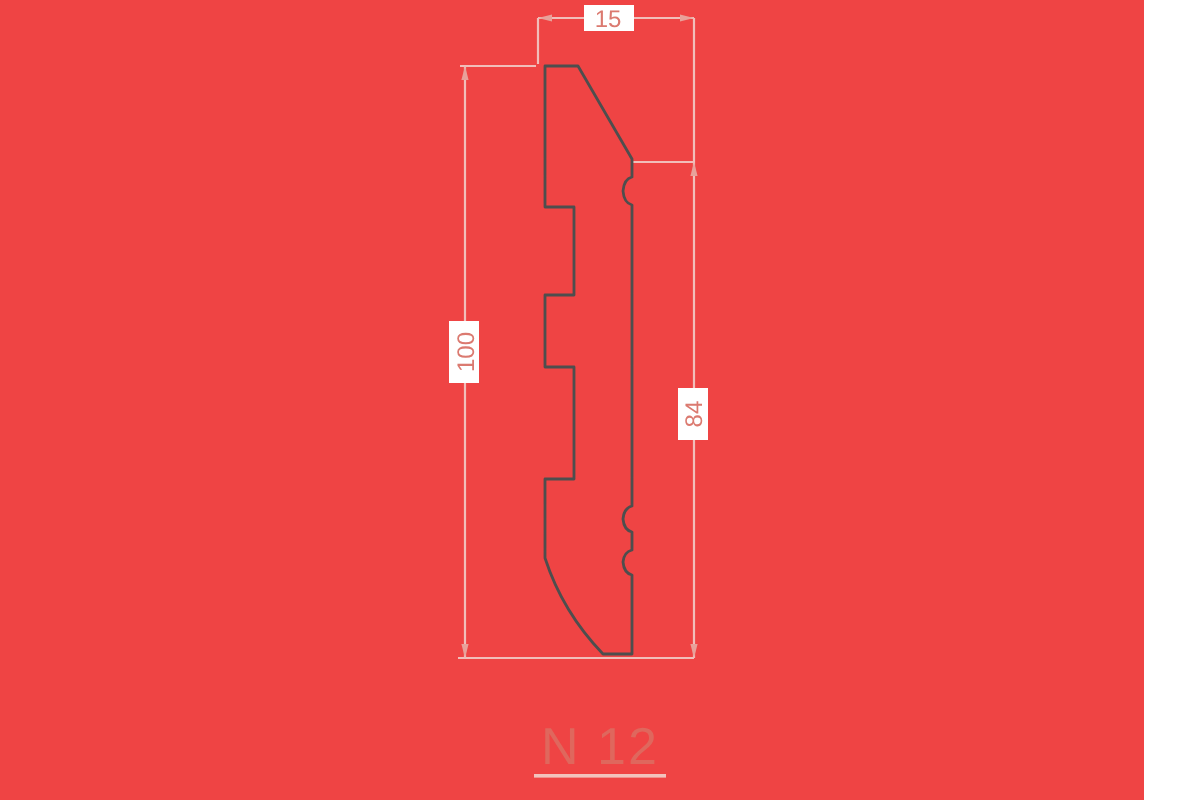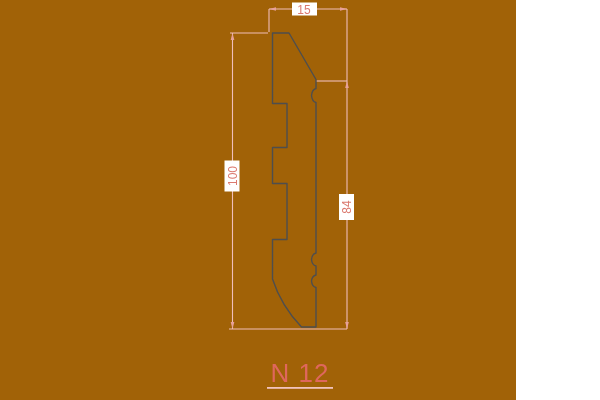--- a/index.html
+++ b/index.html
@@ -3,23 +3,23 @@
 <meta charset="utf-8">
 <style>
   html, body {
     margin: 0;
     padding: 0;
     background: #ffffff;
     font-family: "Liberation Sans", sans-serif;
   }
   .canvas {
     position: relative;
-    width: 516px;
+    width: 572px;
     height: 400px;
-    background: #a16207;
+    background: #ef4444;
     overflow: hidden;
   }
   figure { margin: 0; }
   svg text {
     font-family: "Liberation Sans", sans-serif;
   }
   .dim-label {
     font-size: 12px;
   }
   .profile-name {

